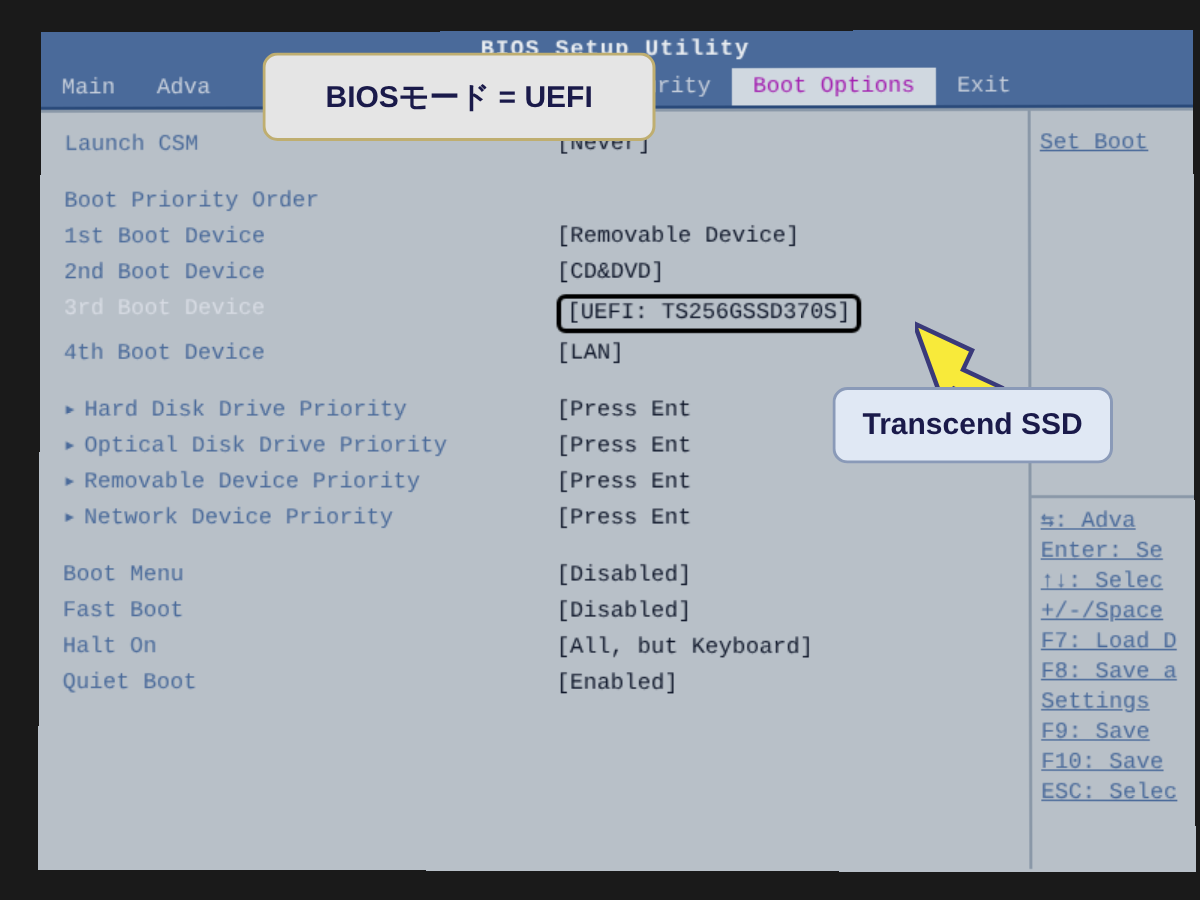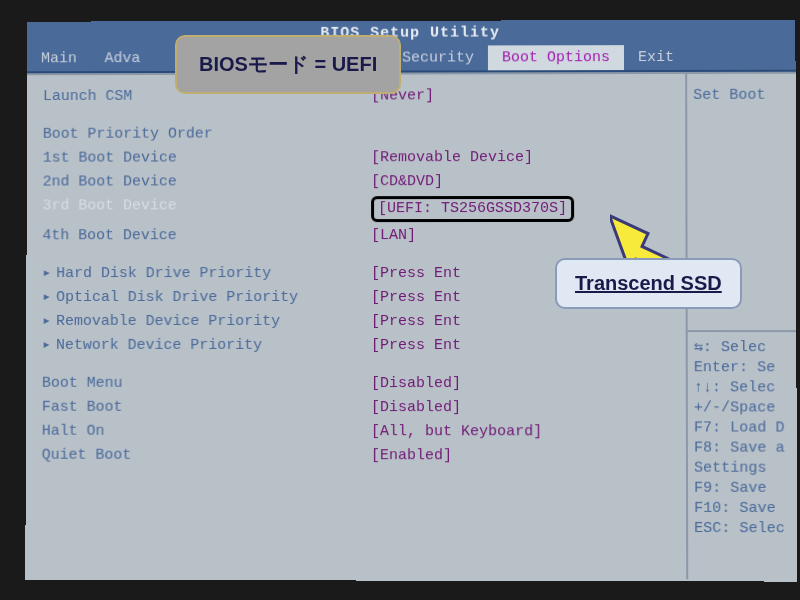--- a/index.html
+++ b/index.html
@@ -60,52 +60,53 @@
     overflow: hidden;
     white-space: nowrap;
   }
   .row {
     display: flex;
     margin-bottom: 4px;
     line-height: 20px;
   }
   .label { width: 330px; white-space: nowrap; }
   .label.sel { color: #d8dce4; }
-  .value { color: #701a75; white-space: nowrap; }
+  .value { color: #0f172a; white-space: nowrap; }
   .group-gap { height: 14px; }
   .arrow-marker::before {
     content: "▸";
     display: inline-block;
     width: 14px;
     margin-left: -14px;
     color: #4a6a9a;
   }
   .highlight-box {
     border: 3px solid #000000;
     border-radius: 6px;
     padding: 0 4px;
     display: inline-block;
   }
   .side-panel .hint-line {
     line-height: 20px;
     white-space: nowrap;
     overflow: hidden;
+    text-decoration: underline;
   }
   .side-gap { height: 220px; }
   .side-rule {
     border-top: 2px solid #8a98a8;
     margin: 4px -6px 6px -6px;
   }
   
   .callout-yellow {
     position: absolute;
-    background: #a3a3a3;
+    background: #e5e5e5;
     border: 2px solid #bfae70;
     border-radius: 10px;
-    padding: 14px 22px;
+    padding: 14px 40px;
     font-family: Arial, sans-serif;
     font-weight: bold;
     font-size: 20px;
     color: #1a1a4a;
   }
   .callout-blue {
     position: absolute;
     background: #e0e8f4;
     border: 2px solid #8a9ab8;
     border-radius: 10px;
@@ -205,33 +206,33 @@
       <div class="row">
         <div class="label">Quiet Boot</div>
         <div class="value">[Enabled]</div>
       </div>
     </div>
 
     <div class="side-panel">
       <div class="hint-line">Set Boot</div>
       <div class="side-gap"></div>
       <div class="side-rule"></div>
-      <div class="hint-line">⇆: Selec</div>
+      <div class="hint-line">⇆: Adva</div>
       <div class="hint-line">Enter: Se</div>
       <div class="hint-line">↑↓: Selec</div>
       <div class="hint-line">+/-/Space</div>
       <div class="hint-line">F7: Load D</div>
       <div class="hint-line">F8: Save a</div>
       <div class="hint-line">Settings</div>
       <div class="hint-line">F9: Save</div>
       <div class="hint-line">F10: Save</div>
       <div class="hint-line">ESC: Selec</div>
     </div>
   </div>
 </div>
 
 <div class="callout-yellow" style="left:175px; top:35px;">BIOSモード = UEFI</div>
 
 <svg class="big-arrow" style="left:610px; top:195px;" viewBox="0 0 70 90">
   <polygon points="10,10 40,40 30,50 50,70 40,80 20,60 10,70" fill="#f8ea3a" stroke="#3a3a7a" stroke-width="3" transform="rotate(-20 35 45)"></polygon>
 </svg>
 
-<div class="callout-blue" style="left:555px; top:258px;text-decoration:underline;">Transcend SSD</div>
+<div class="callout-blue" style="left:555px; top:258px;">Transcend SSD</div>
 
 </body></html>

